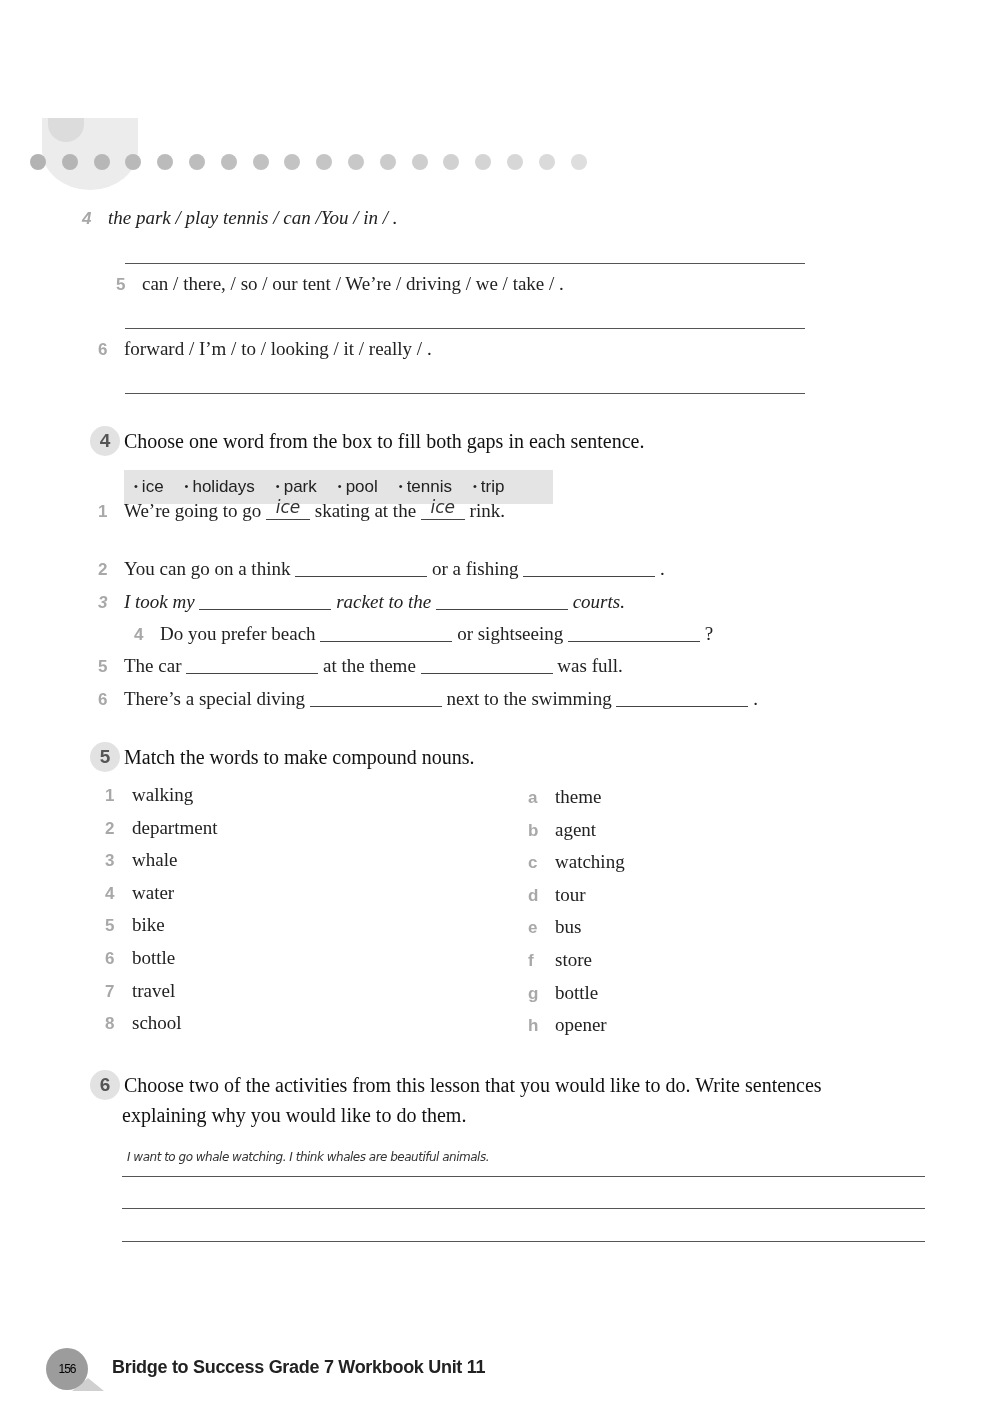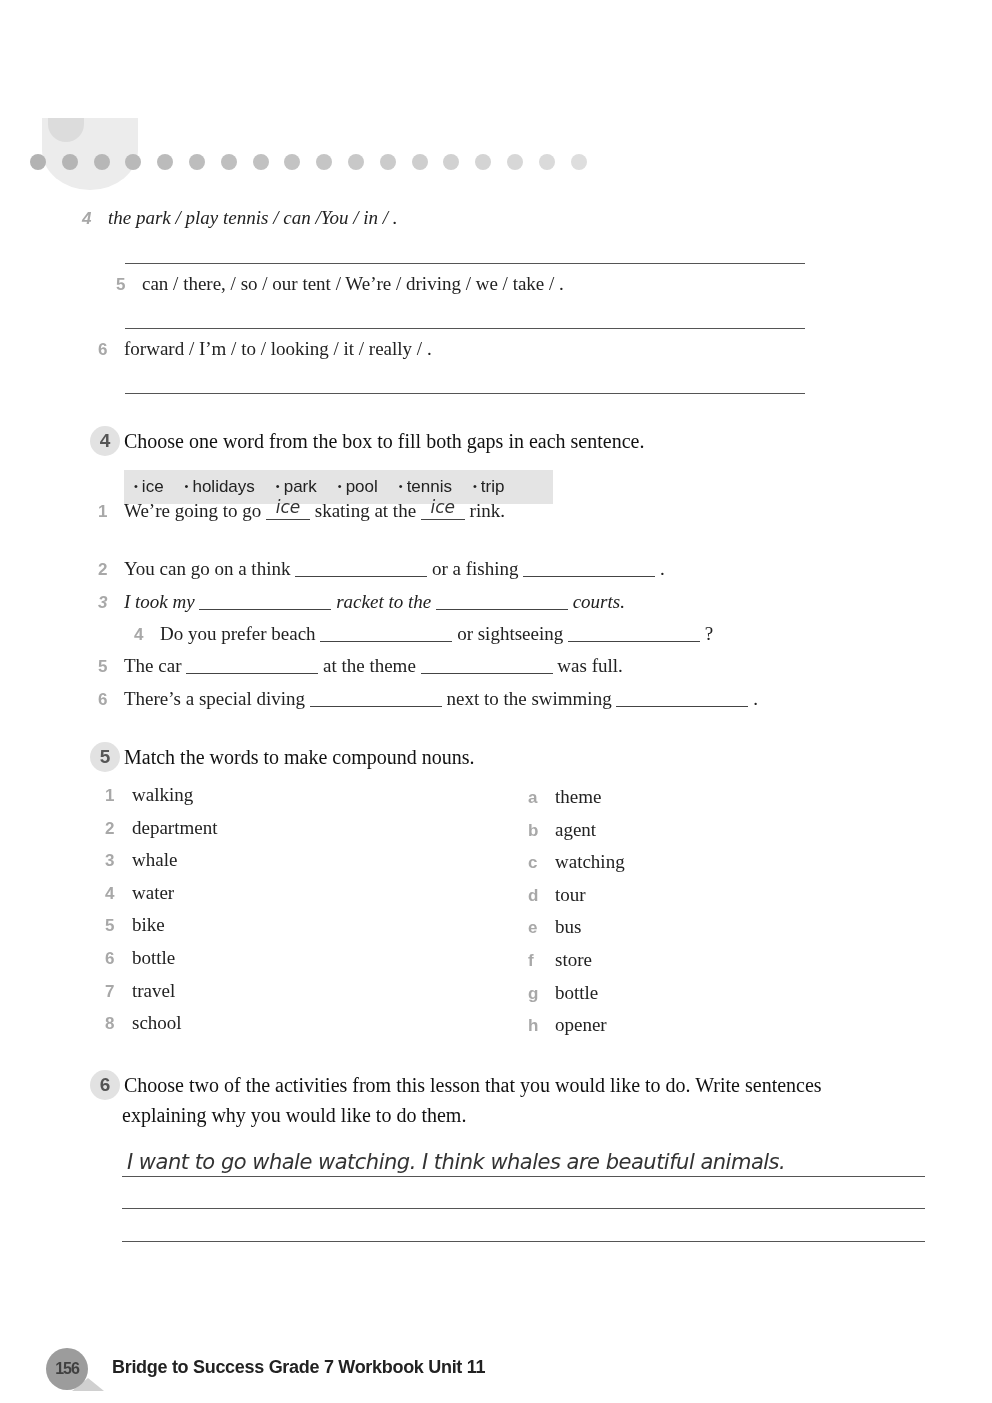--- a/index.html
+++ b/index.html
@@ -24,23 +24,23 @@
   .wordbox .w::before { content: "•"; font-size: 11px; margin-right: 4px; position: relative; top: -2px; }
 
   .blank { display: inline-block; width: 132px; border-bottom: 1px solid #444; height: 18px; vertical-align: baseline; position: relative; top: 2px; }
   .blank.short { width: 44px; }
   .hand { font-family: "DejaVu Sans", sans-serif; font-style: italic; font-size: 17px; color: #333; display: inline-block; text-align: center; position: relative; top: -6px; width: 100%; }
 
   .match-col { position: absolute; font-size: 19px; }
   .match-row { height: 32.6px; white-space: nowrap; }
   .match-num { font-family: "Liberation Sans", sans-serif; font-weight: bold; color: #a8a8a8; font-size: 17px; display: inline-block; width: 27px; }
 
-  .answer { position: absolute; left: 127px; top: 1150px; font-family: "DejaVu Sans", sans-serif; font-style: italic; font-size: 21px; color: #333; letter-spacing: -0.5px; }
+  .answer { position: absolute; left: 127px; top: 1150px; font-family: "DejaVu Sans", sans-serif; font-style: italic; font-size: 12px; color: #333; letter-spacing: -0.5px; }
 
-  .footer-circle { position: absolute; left: 46px; top: 1348px; width: 42px; height: 42px; border-radius: 50%; background: #9c9c9c; color: #404040; display: flex; align-items: center; justify-content: center; font-family: "Liberation Sans", sans-serif; font-weight: bold; font-size: 16px; letter-spacing: -1px; }
+  .footer-circle { position: absolute; left: 46px; top: 1348px; width: 42px; height: 42px; border-radius: 50%; background: #9c9c9c; color: #000000; display: flex; align-items: center; justify-content: center; font-family: "Liberation Sans", sans-serif; font-weight: normal; font-size: 12px; letter-spacing: -1px; }
   .footer-tri { position: absolute; left: 72px; top: 1378px; width: 0; height: 0; border-left: 16px solid transparent; border-right: 16px solid transparent; border-bottom: 13px solid #d0d0d0; }
   .footer-title { position: absolute; left: 112px; top: 1357px; font-family: "Liberation Sans", sans-serif; font-weight: bold; font-size: 18px; color: #222; letter-spacing: -0.3px; }
 </style>
 </head>
 <body>
 
 <div class="deco-big"></div>
 <div class="deco-small"></div>
 <div class="dots">
   <span class="dot" style="background:#b3b3b3"></span>

